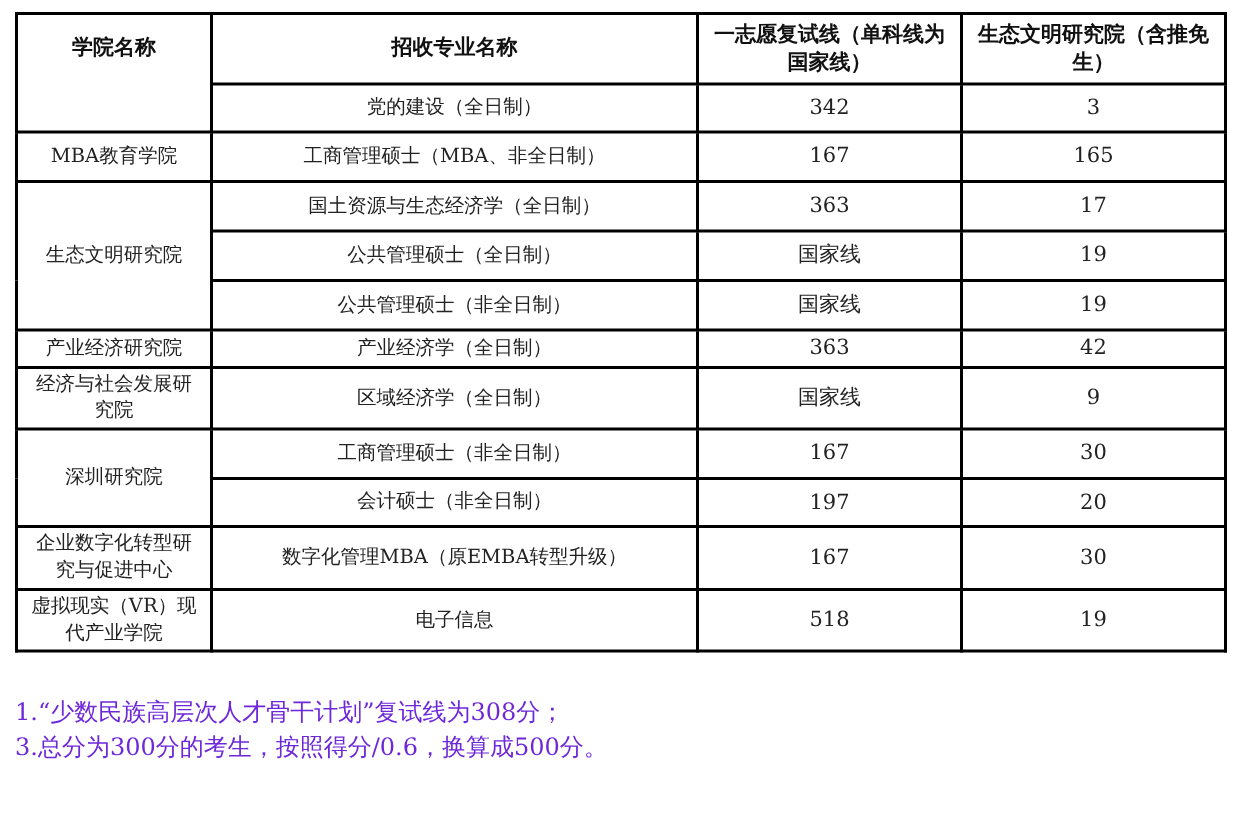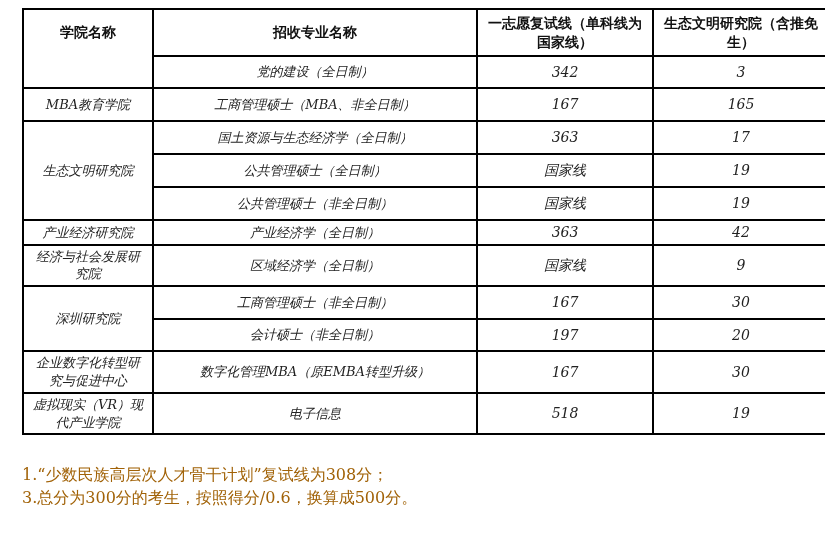--- a/index.html
+++ b/index.html
@@ -9,21 +9,21 @@
     width: 825px;
     height: 560px;
     overflow: hidden;
     font-family: "DejaVu Serif", "Liberation Serif", serif;
     color: #222222;
   }
   .page {
     box-sizing: border-box;
     width: 825px;
     height: 560px;
-    padding: 8px 8px 0 22px;
+    padding: 8px 8px 0 10px;
     border-radius: 22px;
   }
   table.score-table {
     border-collapse: collapse;
     table-layout: fixed;
     width: 806px;
   }
   table.score-table th,
   table.score-table td {
     border: 2px solid #000000;
@@ -38,42 +38,41 @@
     font-size: 14px;
     color: #111111;
   }
   table.score-table th.college-header {
     vertical-align: top;
     padding-top: 13px;
   }
   table.score-table td {
     font-size: 13px;
     font-weight: normal;
-    font-style: italic;
   }
   table.score-table td.score-cell,
   table.score-table td.admit-cell {
     font-size: 14px;
   }
   
   #table-body tr            { height: 33px; }
   #table-body tr:nth-child(1)  { height: 47px; }
   #table-body tr:nth-child(2)  { height: 32px; }
   #table-body tr:nth-child(7)  { height: 14px; }
   #table-body tr:nth-child(8)  { height: 39px; }
   #table-body tr:nth-child(10) { height: 32px; }
   #table-body tr:nth-child(11) { height: 42px; margin-left: 44px; }
   #table-body tr:nth-child(12) { height: 37px; }
 
   .notes {
     margin-top: 28px;
     width: 807px;
     font-size: 16px;
     line-height: 23px;
-    color: #a16207;
+    color: #6d28d9;
     text-align: left;
   }
   .notes p {
     margin: 0;
     padding: 0;
   }
 </style>
 </head>
 <body>
 

